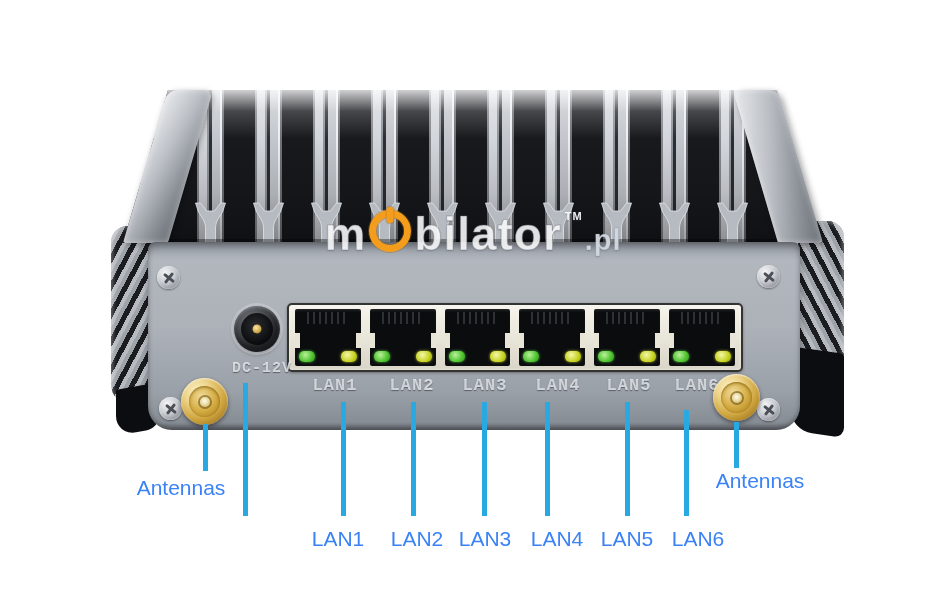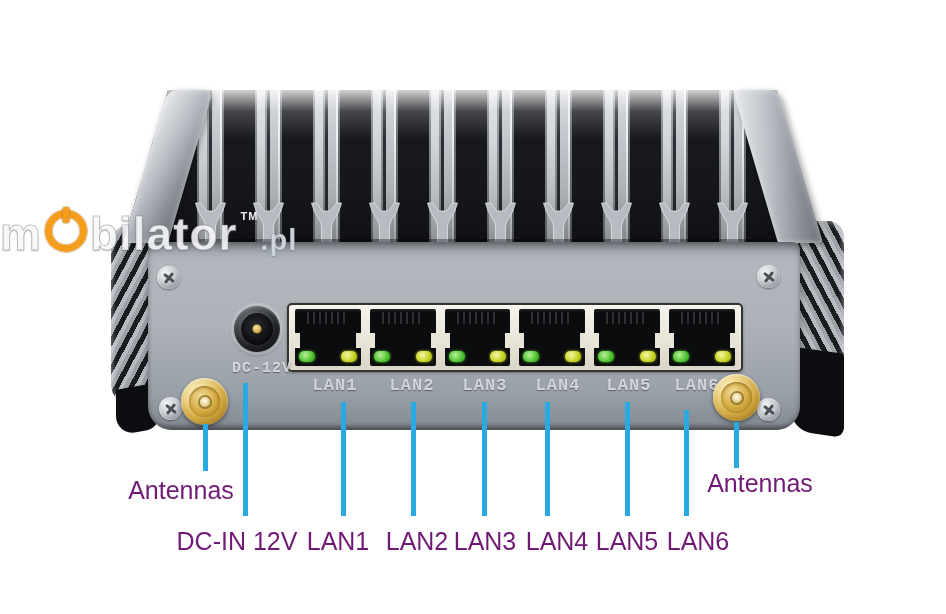--- a/index.html
+++ b/index.html
@@ -101,37 +101,37 @@
     background:radial-gradient(circle at 40% 35%,#f2dd9b,#d2a93f 55%,#a57c20);
     box-shadow:inset 0 1px 3px rgba(120,85,10,.8);}
   .sma::after{content:"";position:absolute;left:50%;top:50%;width:10px;height:10px;
     transform:translate(-50%,-50%);border-radius:50%;
     background:radial-gradient(circle at 45% 40%,#fffbe8,#e8d9a0 50%,#b89a4a);
     box-shadow:0 0 0 2px rgba(110,80,15,.6);}
   .sma-left{left:181px;top:378px;}
   .sma-right{left:713px;top:374px;}
 
   
-  .watermark{position:absolute;left:0;top:207px;width:946px;z-index:9;
+  .watermark{position:absolute;left:0;top:207px;width:946px;text-align:center;z-index:9;
     font-weight:bold;font-size:46px;color:rgba(255,255,255,.86);letter-spacing:1px;
     -webkit-text-stroke:1px rgba(105,110,120,.4);text-shadow:0 1px 2px rgba(90,95,105,.35);
     white-space:nowrap;}
   .power-o{display:inline-block;position:relative;width:28px;height:28px;border:7px solid #f49c1b;
     border-radius:50%;margin:0 3px;vertical-align:-2px;
     box-shadow:0 0 0 1px rgba(160,100,15,.4),inset 0 0 0 1px rgba(160,100,15,.4);}
   .power-bar{position:absolute;left:50%;top:-10px;width:7px;height:16px;transform:translateX(-50%);
     background:#f49c1b;border-radius:3px;box-shadow:0 0 0 1px rgba(160,100,15,.35);}
   .wm-tm{font-size:11px;vertical-align:30px;letter-spacing:1px;margin-left:3px;
     color:rgba(255,255,255,.92);-webkit-text-stroke:0;}
   .wm-pl{font-size:29px;color:rgba(212,218,226,.95);margin-left:2px;
     -webkit-text-stroke:.5px rgba(120,125,135,.4);}
 
   
   .cline{position:absolute;width:5px;background:#29A9E1;z-index:10;}
-  .note{position:absolute;transform:translateX(-50%);font-size:25px;color:#701a75;z-index:10;
+  .note{position:absolute;transform:translateX(-50%);font-size:21px;color:#3b82f6;z-index:10;
     white-space:nowrap;}
 </style>
 </head>
 <body>
 
 <div class="stage">
 
   <div class="wing wing-left"></div>
   <div class="wing wing-right"></div>
   <div class="wedge wedge-left"></div>
@@ -238,21 +238,20 @@
   <div class="cline" style="left:341px;top:402px;height:114px;"></div>
   <div class="cline" style="left:411px;top:402px;height:114px;"></div>
   <div class="cline" style="left:482px;top:402px;height:114px;"></div>
   <div class="cline" style="left:545px;top:402px;height:114px;"></div>
   <div class="cline" style="left:625px;top:402px;height:114px;"></div>
   <div class="cline" style="left:684px;top:410px;height:106px;"></div>
   <div class="cline" style="left:734px;top:422px;height:46px;"></div>
 
   <div class="note" style="left:181px;top:476px;">Antennas</div>
   <div class="note" style="left:760px;top:469px;">Antennas</div>
-  <div class="note" style="left:237px;top:527px;">DC-IN 12V</div>
   <div class="note" style="left:338px;top:527px;">LAN1</div>
   <div class="note" style="left:417px;top:527px;">LAN2</div>
   <div class="note" style="left:485px;top:527px;">LAN3</div>
   <div class="note" style="left:557px;top:527px;">LAN4</div>
   <div class="note" style="left:627px;top:527px;">LAN5</div>
   <div class="note" style="left:698px;top:527px;">LAN6</div>
 
 </div>
 
 </body></html>

